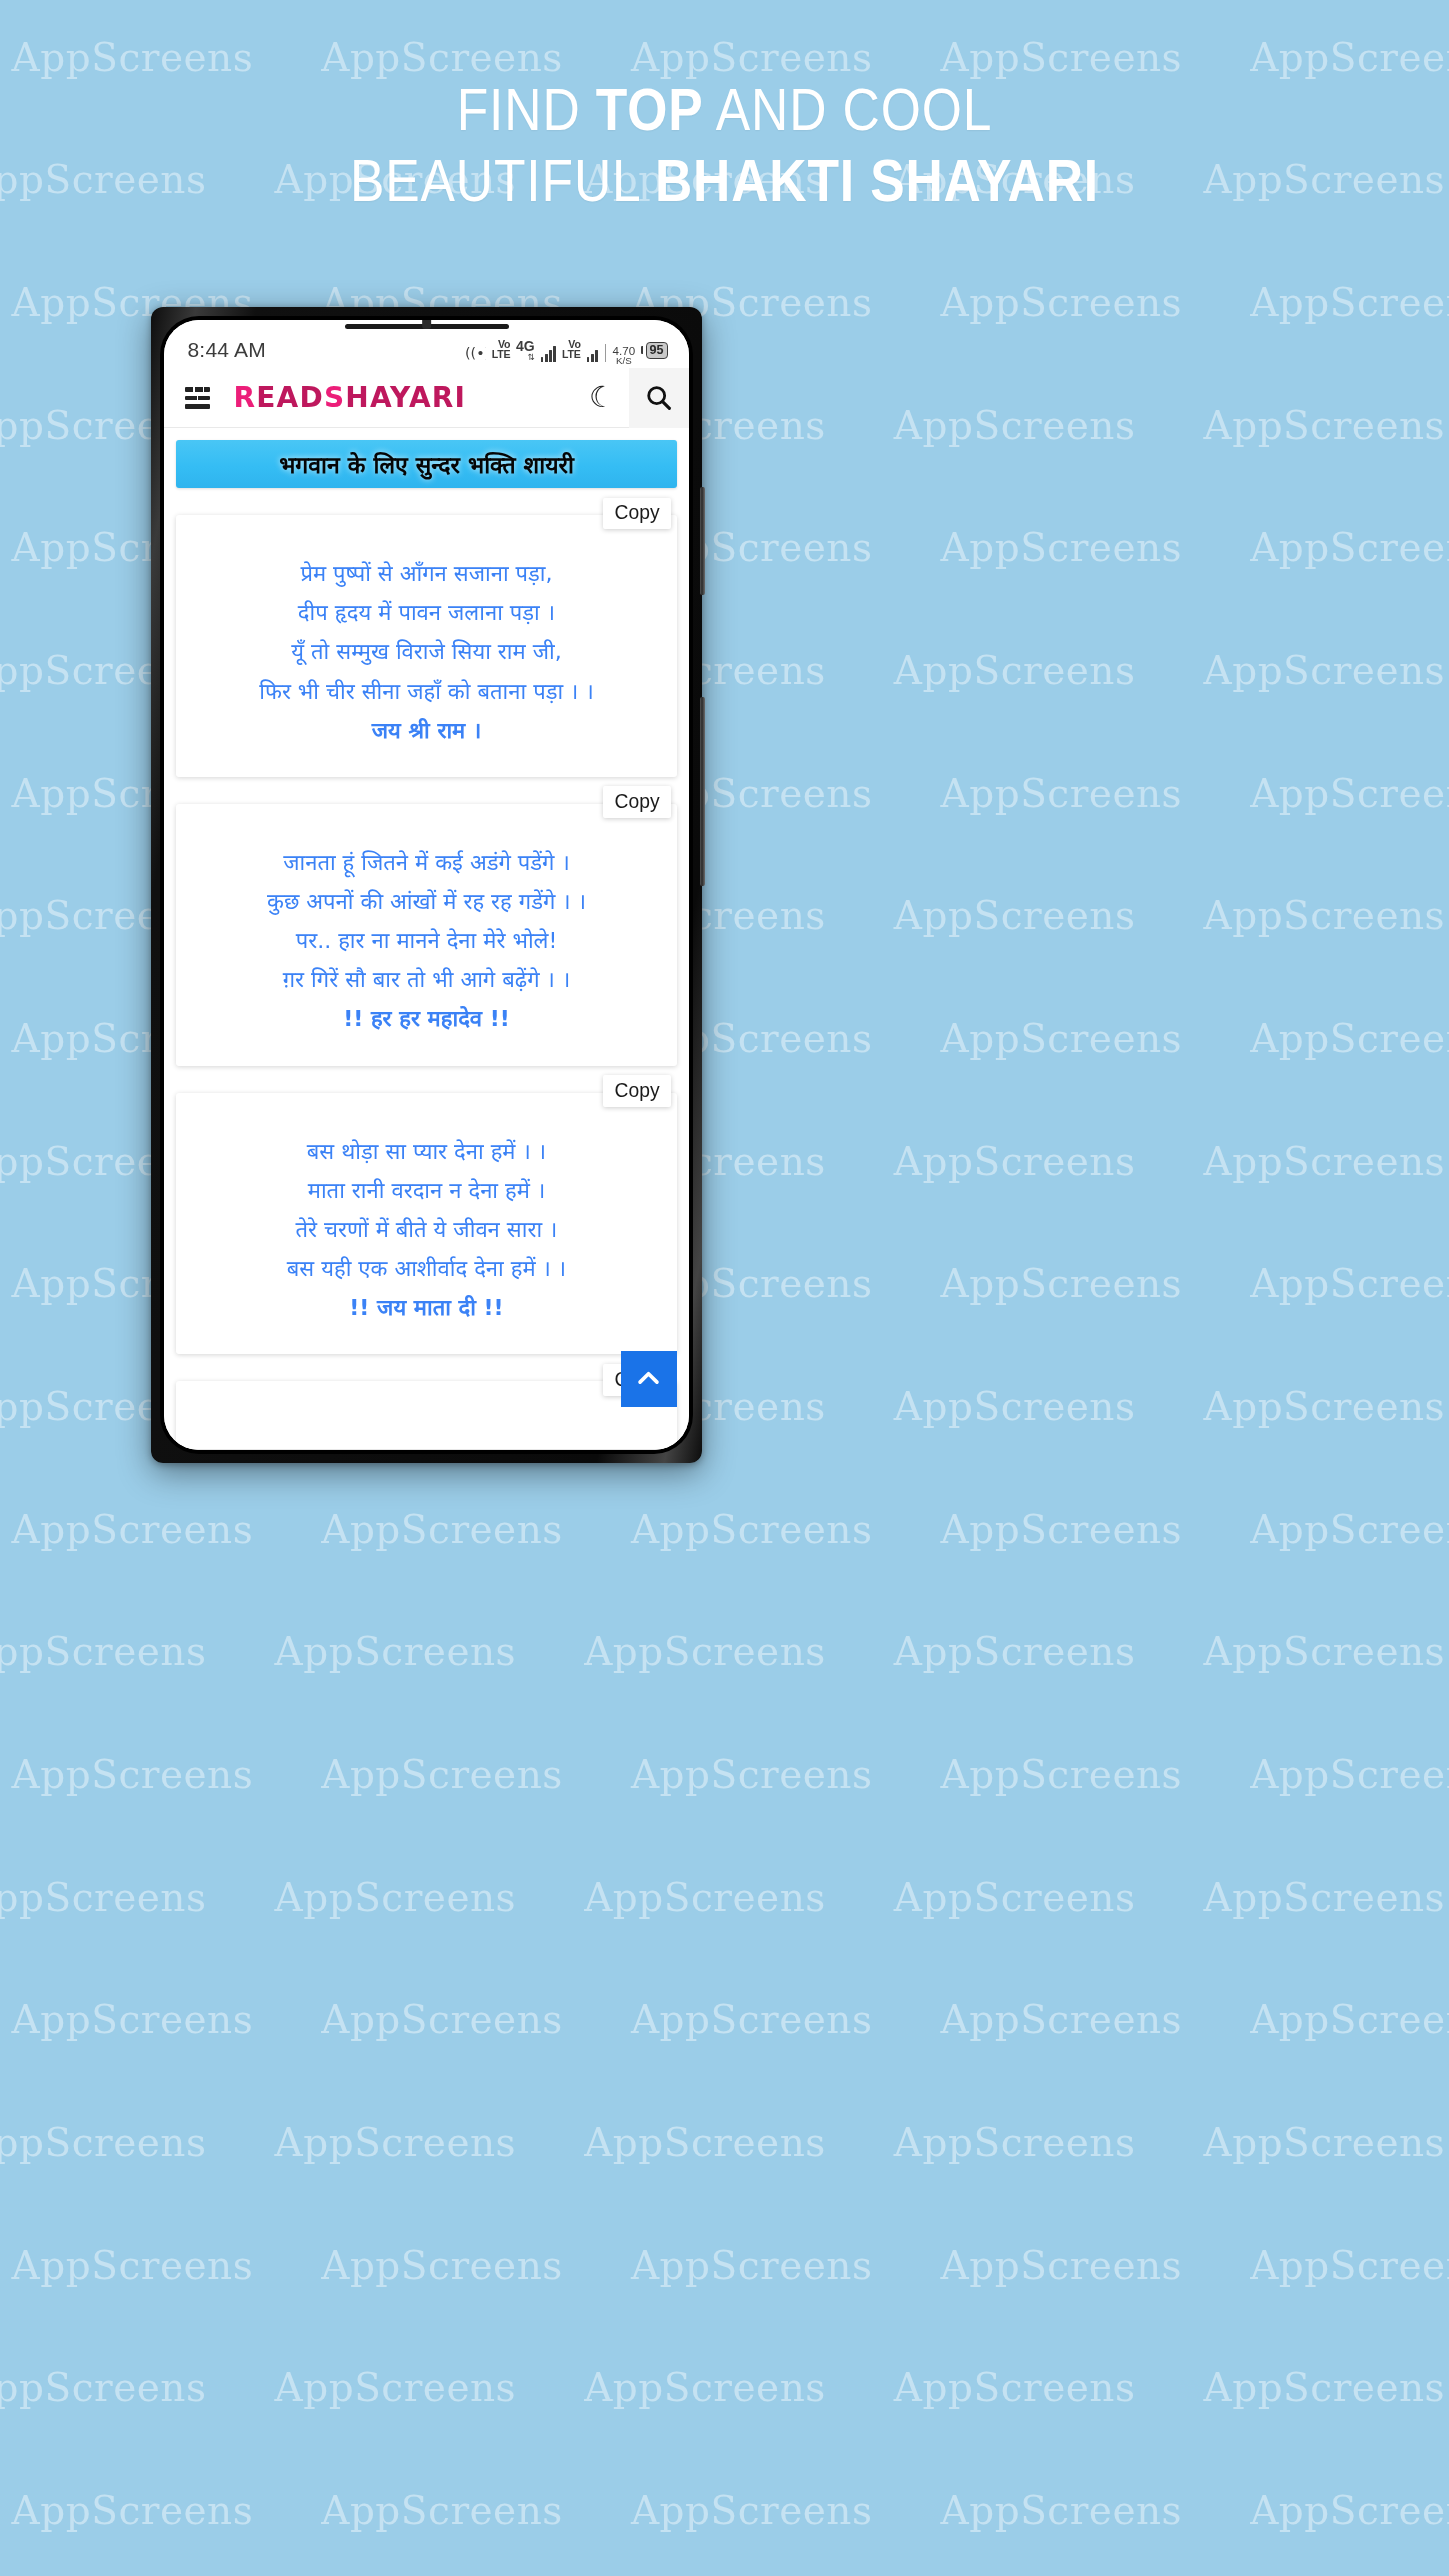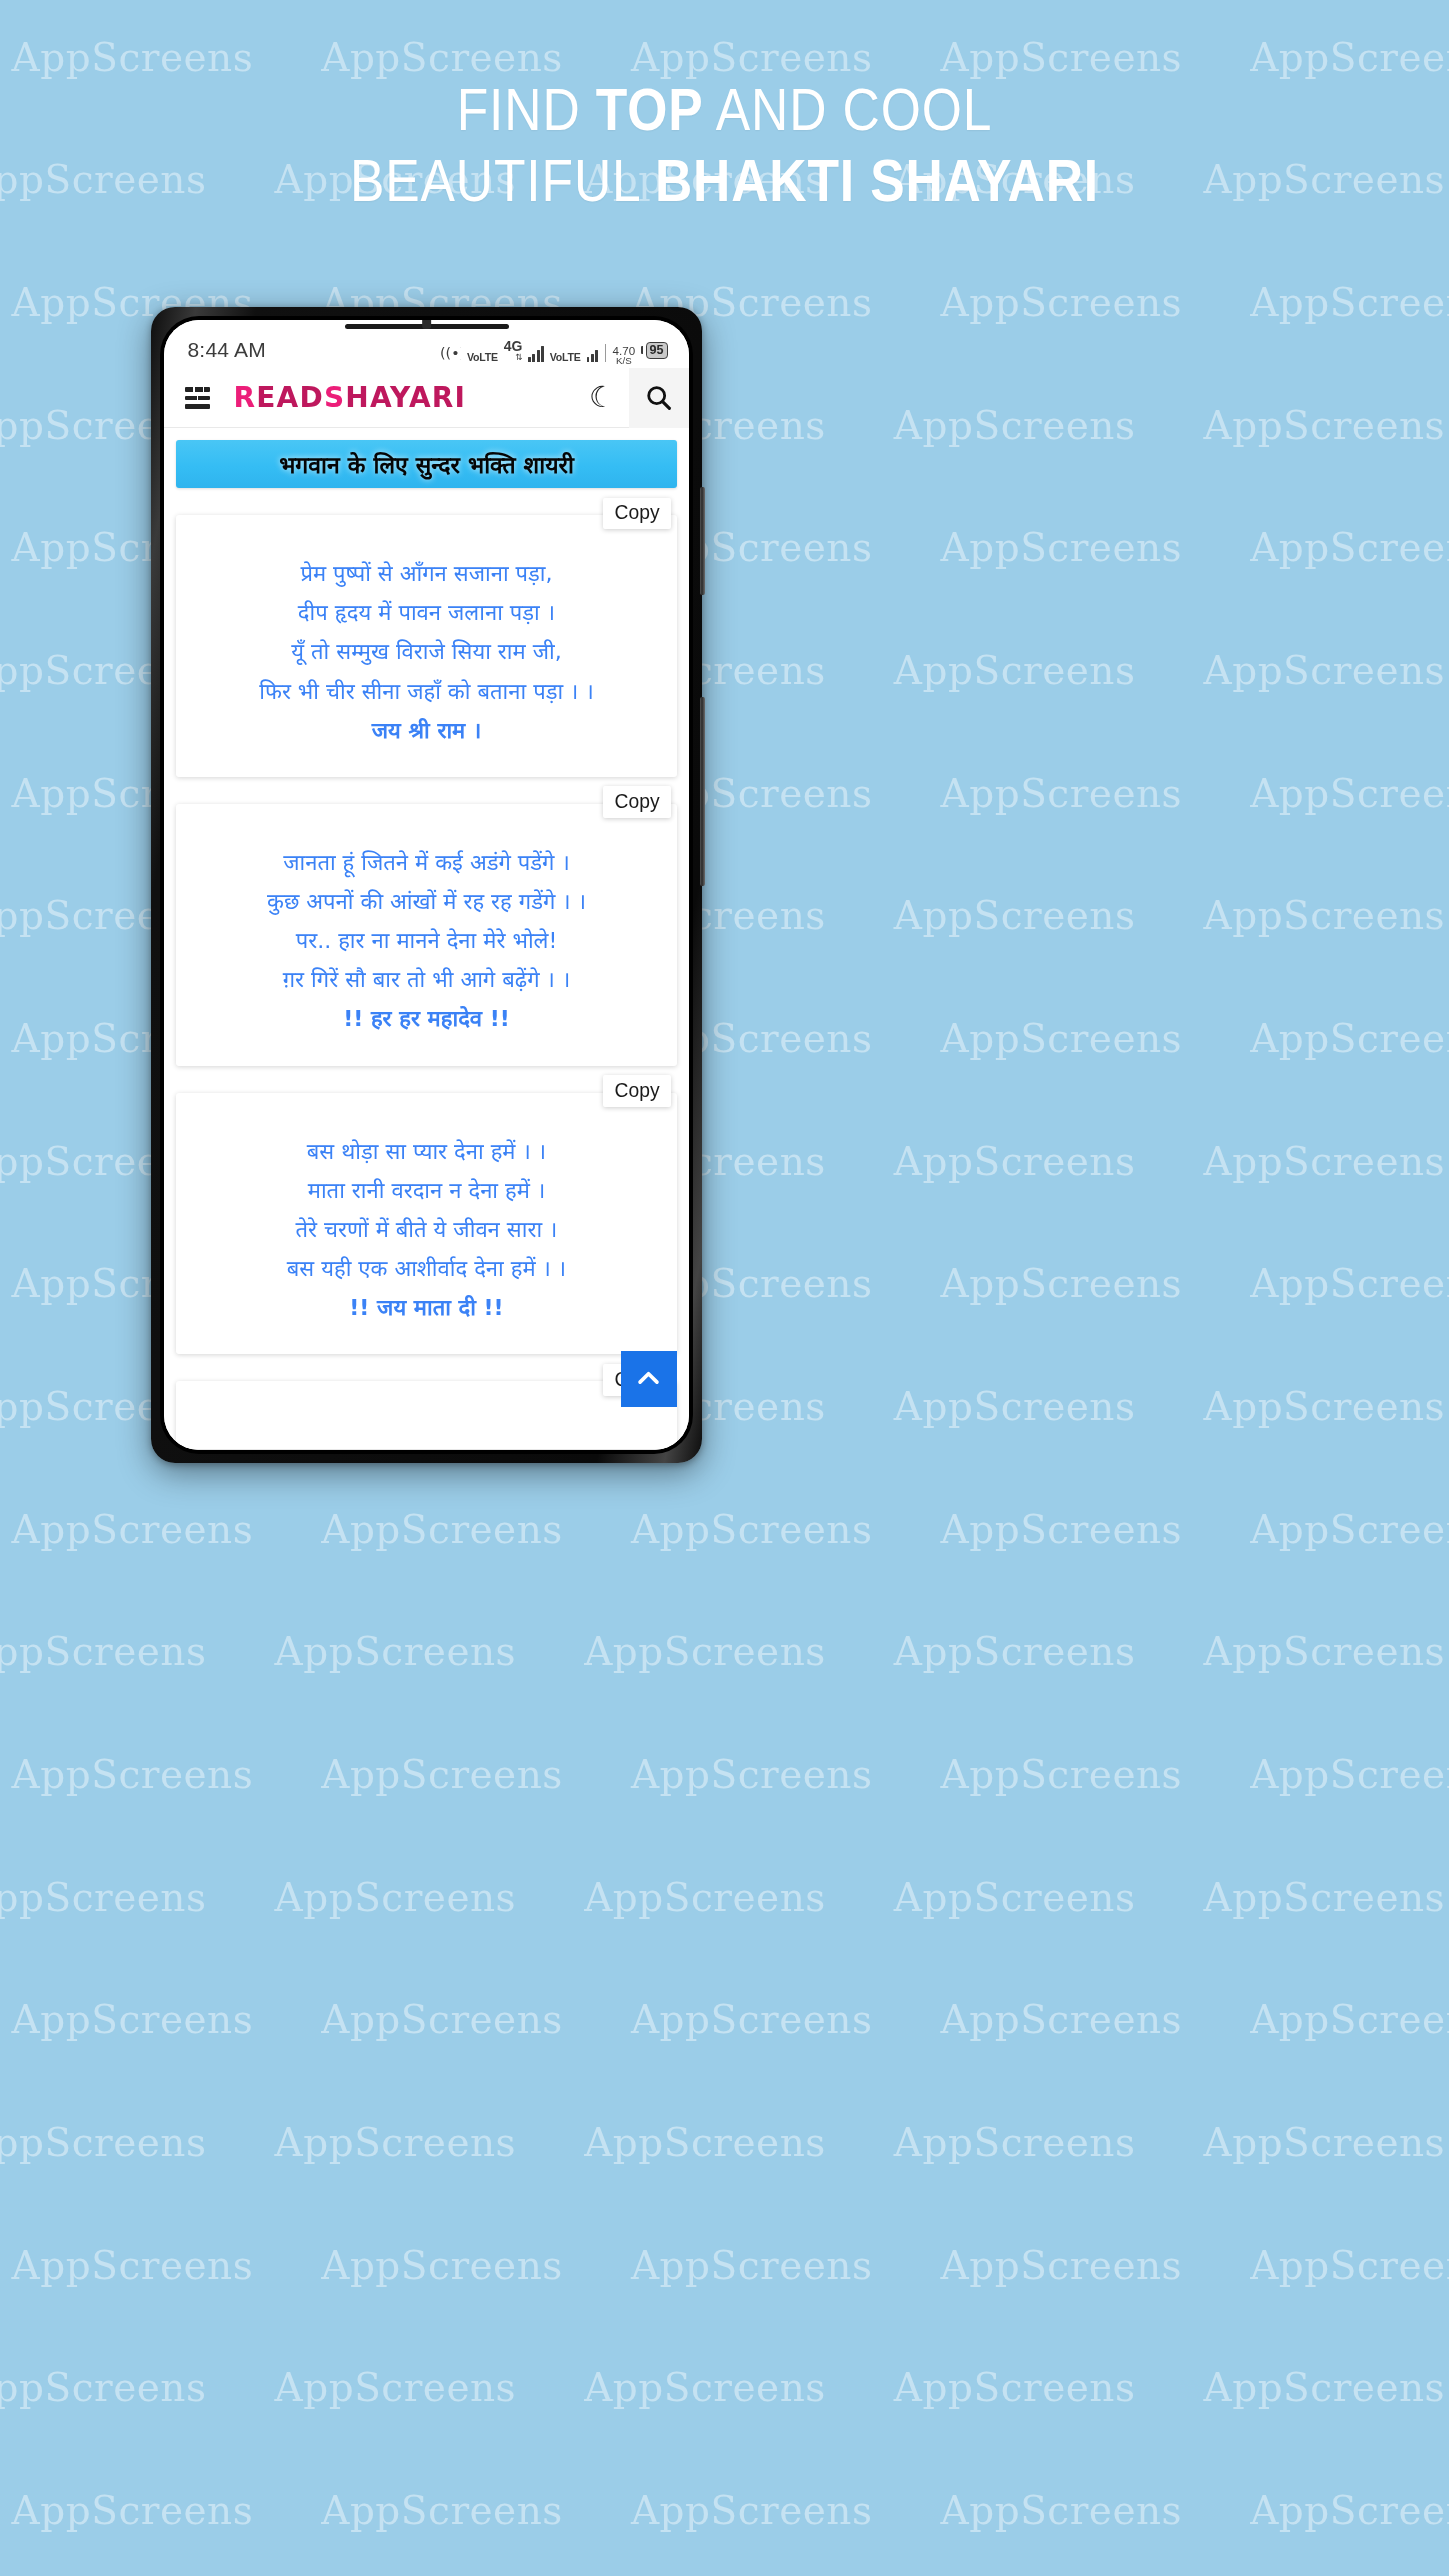--- a/index.html
+++ b/index.html
@@ -53,21 +53,21 @@
   
   #phone {
     position:absolute;
     left:151px; top:307px;
     width:551px; height:1156px;
     z-index:4;
   }
   #phone-frame {
     position:absolute; inset:0;
     background:linear-gradient(100deg,#0d0d0d 0%,#3a3a3a 6%,#101010 14%,#0a0a0a 86%,#444 95%,#0c0c0c 100%);
-    border-radius:24px;
+    border-radius:12px;
     box-shadow:0 9.7px 33px rgba(0,0,0,0.42), 0 1.9px 7.7px rgba(0,0,0,0.3);
     padding:6px;
   }
   #phone-bezel {
     position:absolute; inset:8.7px;
     background:#000;
     border-radius:39px;
     padding:4.8px;
   }
   #phone-screen {
@@ -114,21 +114,21 @@
     font-size:21px; color:#3c3c3c;
     font-family:"Liberation Sans", sans-serif;
     letter-spacing:0.2px;
   }
   #status-icons {
     display:flex; align-items:flex-end;
     gap:5.8px; color:#3c3c3c;
   }
   .si { display:flex; align-items:flex-end; height:23px; }
   .stack2 {
-    display:flex; flex-direction:row;
+    display:flex; flex-direction:column;
     line-height:0.95; font-size:10.6px;
     font-weight:700; letter-spacing:-0.2px;
   }
   .bars { display:flex; align-items:flex-end; gap:1.4px; height:15.5px; }
   .bars i { display:block; width:2.9px; background:#3c3c3c; border-radius:0.5px; }
   .divider-v { width:1px; height:17.4px; background:#9a9a9a; margin:0 1px; }
   #battery {
     border:1.9px solid #3c3c3c; border-radius:3.9px;
     padding:1px 2.9px; font-size:12.6px; font-weight:700;
     background:#c9c9c9; color:#2b2b2b; line-height:1;

